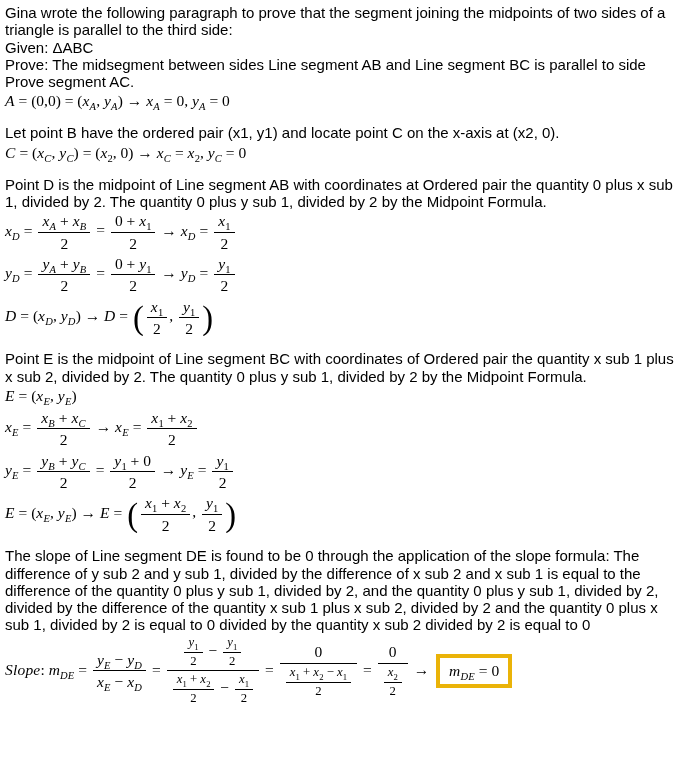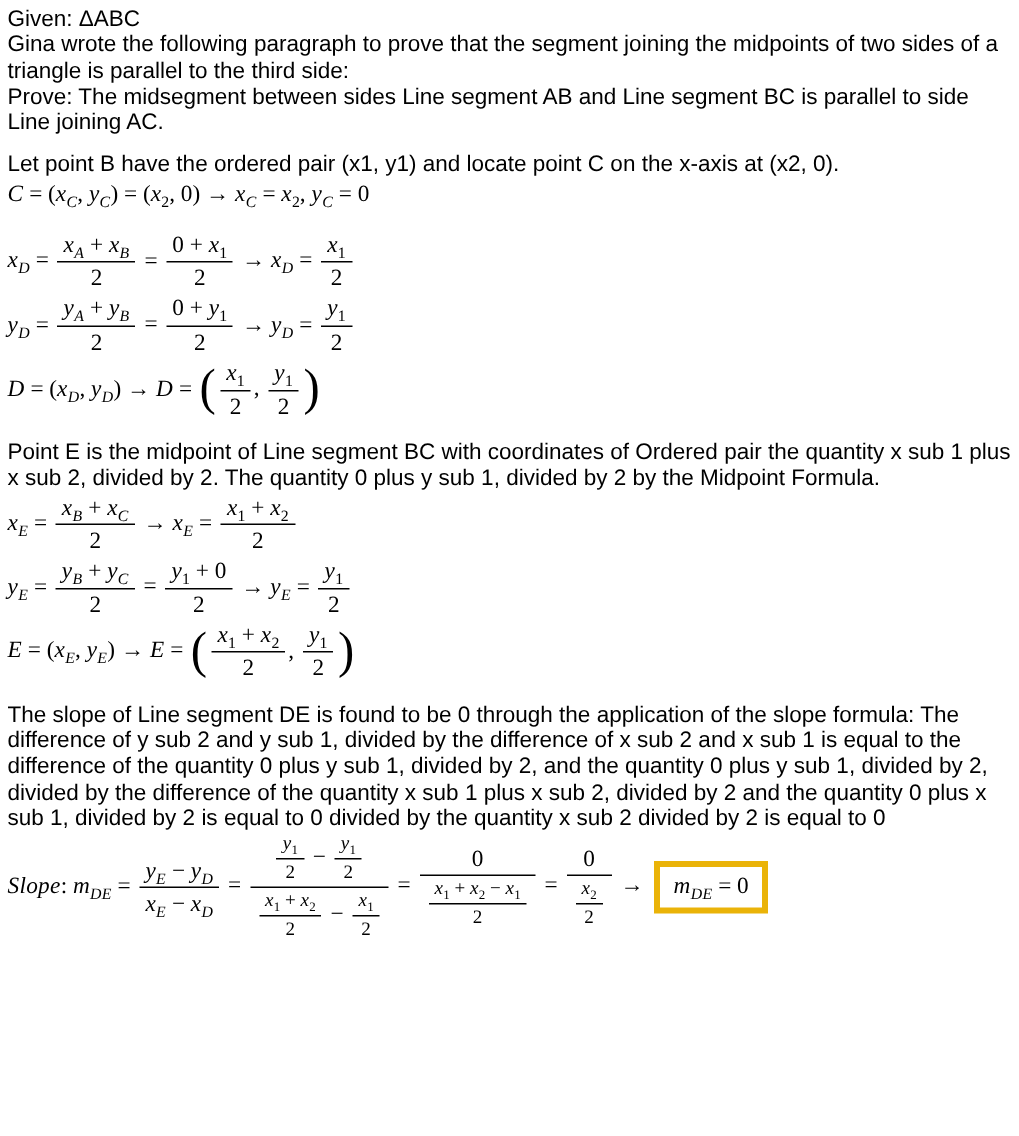--- a/index.html
+++ b/index.html
@@ -73,31 +73,34 @@
     border: 4px solid #eab308;
     padding: 3px 9px;
     margin-left: 3px;
     vertical-align: middle;
   }
 </style>
 </head>
 <body>
 
 <div class="page">
+    <div class="para">Gina wrote the following paragraph to prove that the segment joining the midpoints of two sides of a triangle is parallel to the third side:</div>
     <div class="para">Given: ΔABC</div>
-    <div class="para">Gina wrote the following paragraph to prove that the segment joining the midpoints of two sides of a triangle is parallel to the third side:</div>
-    <div class="para">Prove: The midsegment between sides Line segment AB and Line segment BC is parallel to side Line joining AC.</div>
+    <div class="para">Prove: The midsegment between sides Line segment AB and Line segment BC is parallel to side Prove segment AC.</div>
+    <div class="math-line"><span><i>A</i> = (0,0) = (<i>x</i><sub><i>A</i></sub>, <i>y</i><sub><i>A</i></sub>) → <i>x</i><sub><i>A</i></sub> = 0, <i>y</i><sub><i>A</i></sub> = 0</span></div>
     <div class="gap"></div>
     <div class="para">Let point B have the ordered pair (x1, y1) and locate point C on the x-axis at (x2, 0).</div>
     <div class="math-line"><span><i>C</i> = (<i>x</i><sub><i>C</i></sub>, <i>y</i><sub><i>C</i></sub>) = (<i>x</i><sub>2</sub>, 0) → <i>x</i><sub><i>C</i></sub> = <i>x</i><sub>2</sub>, <i>y</i><sub><i>C</i></sub> = 0</span></div>
     <div class="gap"></div>
+    <div class="para">Point D is the midpoint of Line segment AB with coordinates at Ordered pair the quantity 0 plus x sub 1, divided by 2. The quantity 0 plus y sub 1, divided by 2 by the Midpoint Formula.</div>
     <div class="math-line"><span><i>x</i><sub><i>D</i></sub> = </span><span class="frac"><span class="num"><span><i>x</i><sub><i>A</i></sub> + <i>x</i><sub><i>B</i></sub></span></span><span class="den"><span>2</span></span></span><span> = </span><span class="frac"><span class="num"><span>0 + <i>x</i><sub>1</sub></span></span><span class="den"><span>2</span></span></span><span> → <i>x</i><sub><i>D</i></sub> = </span><span class="frac"><span class="num"><span><i>x</i><sub>1</sub></span></span><span class="den"><span>2</span></span></span></div>
     <div class="math-line"><span><i>y</i><sub><i>D</i></sub> = </span><span class="frac"><span class="num"><span><i>y</i><sub><i>A</i></sub> + <i>y</i><sub><i>B</i></sub></span></span><span class="den"><span>2</span></span></span><span> = </span><span class="frac"><span class="num"><span>0 + <i>y</i><sub>1</sub></span></span><span class="den"><span>2</span></span></span><span> → <i>y</i><sub><i>D</i></sub> = </span><span class="frac"><span class="num"><span><i>y</i><sub>1</sub></span></span><span class="den"><span>2</span></span></span></div>
     <div class="math-line"><span><i>D</i> = (<i>x</i><sub><i>D</i></sub>, <i>y</i><sub><i>D</i></sub>) → <i>D</i> = </span><span class="bigp">(</span><span class="frac"><span class="num"><span><i>x</i><sub>1</sub></span></span><span class="den"><span>2</span></span></span><span>, </span><span class="frac"><span class="num"><span><i>y</i><sub>1</sub></span></span><span class="den"><span>2</span></span></span><span class="bigp">)</span></div>
     <div class="gap"></div>
     <div class="para">Point E is the midpoint of Line segment BC with coordinates of Ordered pair the quantity x sub 1 plus x sub 2, divided by 2. The quantity 0 plus y sub 1, divided by 2 by the Midpoint Formula.</div>
+    <div class="math-line"><span><i>E</i> = (<i>x</i><sub><i>E</i></sub>, <i>y</i><sub><i>E</i></sub>)</span></div>
     <div class="math-line"><span><i>x</i><sub><i>E</i></sub> = </span><span class="frac"><span class="num"><span><i>x</i><sub><i>B</i></sub> + <i>x</i><sub><i>C</i></sub></span></span><span class="den"><span>2</span></span></span><span> → <i>x</i><sub><i>E</i></sub> = </span><span class="frac"><span class="num"><span><i>x</i><sub>1</sub> + <i>x</i><sub>2</sub></span></span><span class="den"><span>2</span></span></span></div>
     <div class="math-line"><span><i>y</i><sub><i>E</i></sub> = </span><span class="frac"><span class="num"><span><i>y</i><sub><i>B</i></sub> + <i>y</i><sub><i>C</i></sub></span></span><span class="den"><span>2</span></span></span><span> = </span><span class="frac"><span class="num"><span><i>y</i><sub>1</sub> + 0</span></span><span class="den"><span>2</span></span></span><span> → <i>y</i><sub><i>E</i></sub> = </span><span class="frac"><span class="num"><span><i>y</i><sub>1</sub></span></span><span class="den"><span>2</span></span></span></div>
     <div class="math-line"><span><i>E</i> = (<i>x</i><sub><i>E</i></sub>, <i>y</i><sub><i>E</i></sub>) → <i>E</i> = </span><span class="bigp">(</span><span class="frac"><span class="num"><span><i>x</i><sub>1</sub> + <i>x</i><sub>2</sub></span></span><span class="den"><span>2</span></span></span><span>, </span><span class="frac"><span class="num"><span><i>y</i><sub>1</sub></span></span><span class="den"><span>2</span></span></span><span class="bigp">)</span></div>
     <div class="gap"></div>
     <div class="para">The slope of Line segment DE is found to be 0 through the application of the slope formula: The difference of y sub 2 and y sub 1, divided by the difference of x sub 2 and x sub 1 is equal to the difference of the quantity 0 plus y sub 1, divided by 2, and the quantity 0 plus y sub 1, divided by 2, divided by the difference of the quantity x sub 1 plus x sub 2, divided by 2 and the quantity 0 plus x sub 1, divided by 2 is equal to 0 divided by the quantity x sub 2 divided by 2 is equal to 0</div>
     <div class="math-line"><span><i>Slope</i>: <i>m</i><sub><i>DE</i></sub> = </span><span class="frac"><span class="num"><span><i>y</i><sub><i>E</i></sub> − <i>y</i><sub><i>D</i></sub></span></span><span class="den"><span><i>x</i><sub><i>E</i></sub> − <i>x</i><sub><i>D</i></sub></span></span></span><span> = </span><span class="frac"><span class="num"><span class="frac"><span class="num"><span><i>y</i><sub>1</sub></span></span><span class="den"><span>2</span></span></span><span> − </span><span class="frac"><span class="num"><span><i>y</i><sub>1</sub></span></span><span class="den"><span>2</span></span></span></span><span class="den"><span class="frac"><span class="num"><span><i>x</i><sub>1</sub> + <i>x</i><sub>2</sub></span></span><span class="den"><span>2</span></span></span><span> − </span><span class="frac"><span class="num"><span><i>x</i><sub>1</sub></span></span><span class="den"><span>2</span></span></span></span></span><span> = </span><span class="frac"><span class="num"><span>0</span></span><span class="den"><span class="frac"><span class="num"><span><i>x</i><sub>1</sub> + <i>x</i><sub>2</sub> − <i>x</i><sub>1</sub></span></span><span class="den"><span>2</span></span></span></span></span><span> = </span><span class="frac"><span class="num"><span>0</span></span><span class="den"><span class="frac"><span class="num"><span><i>x</i><sub>2</sub></span></span><span class="den"><span>2</span></span></span></span></span><span> → </span><span class="mbox"><span><i>m</i><sub><i>DE</i></sub> = 0</span></span></div>
   </div>
 
 </body></html>

